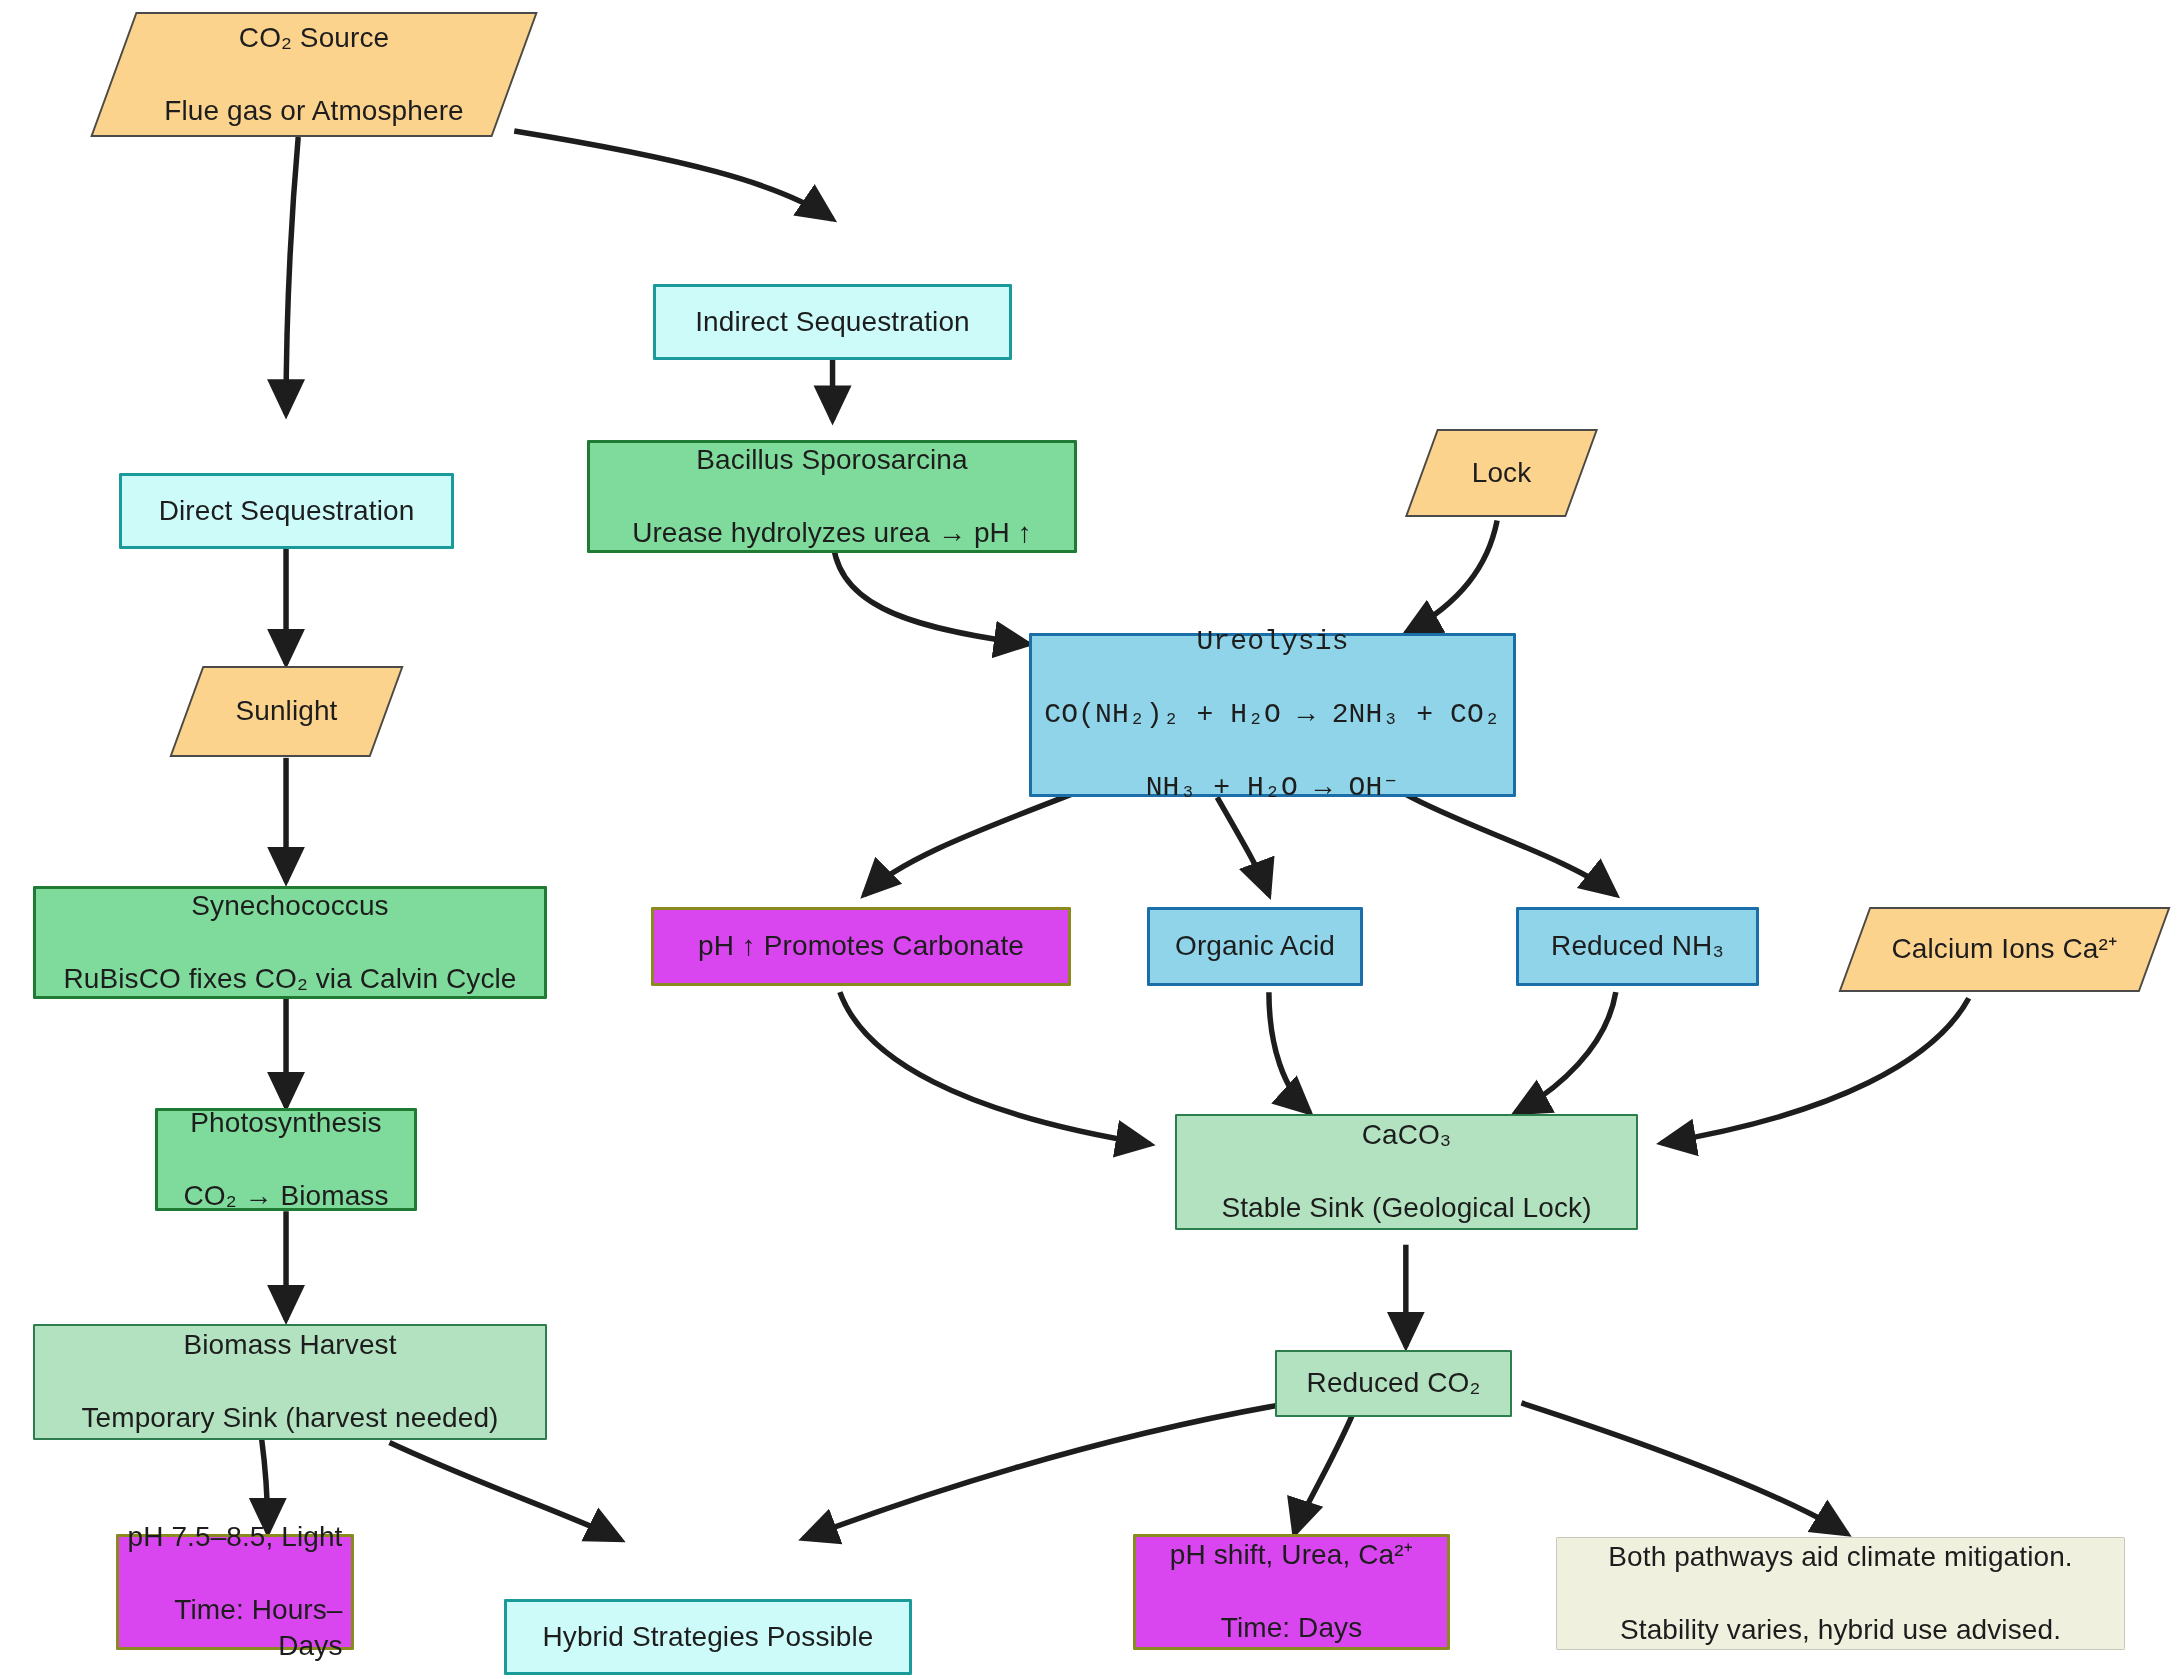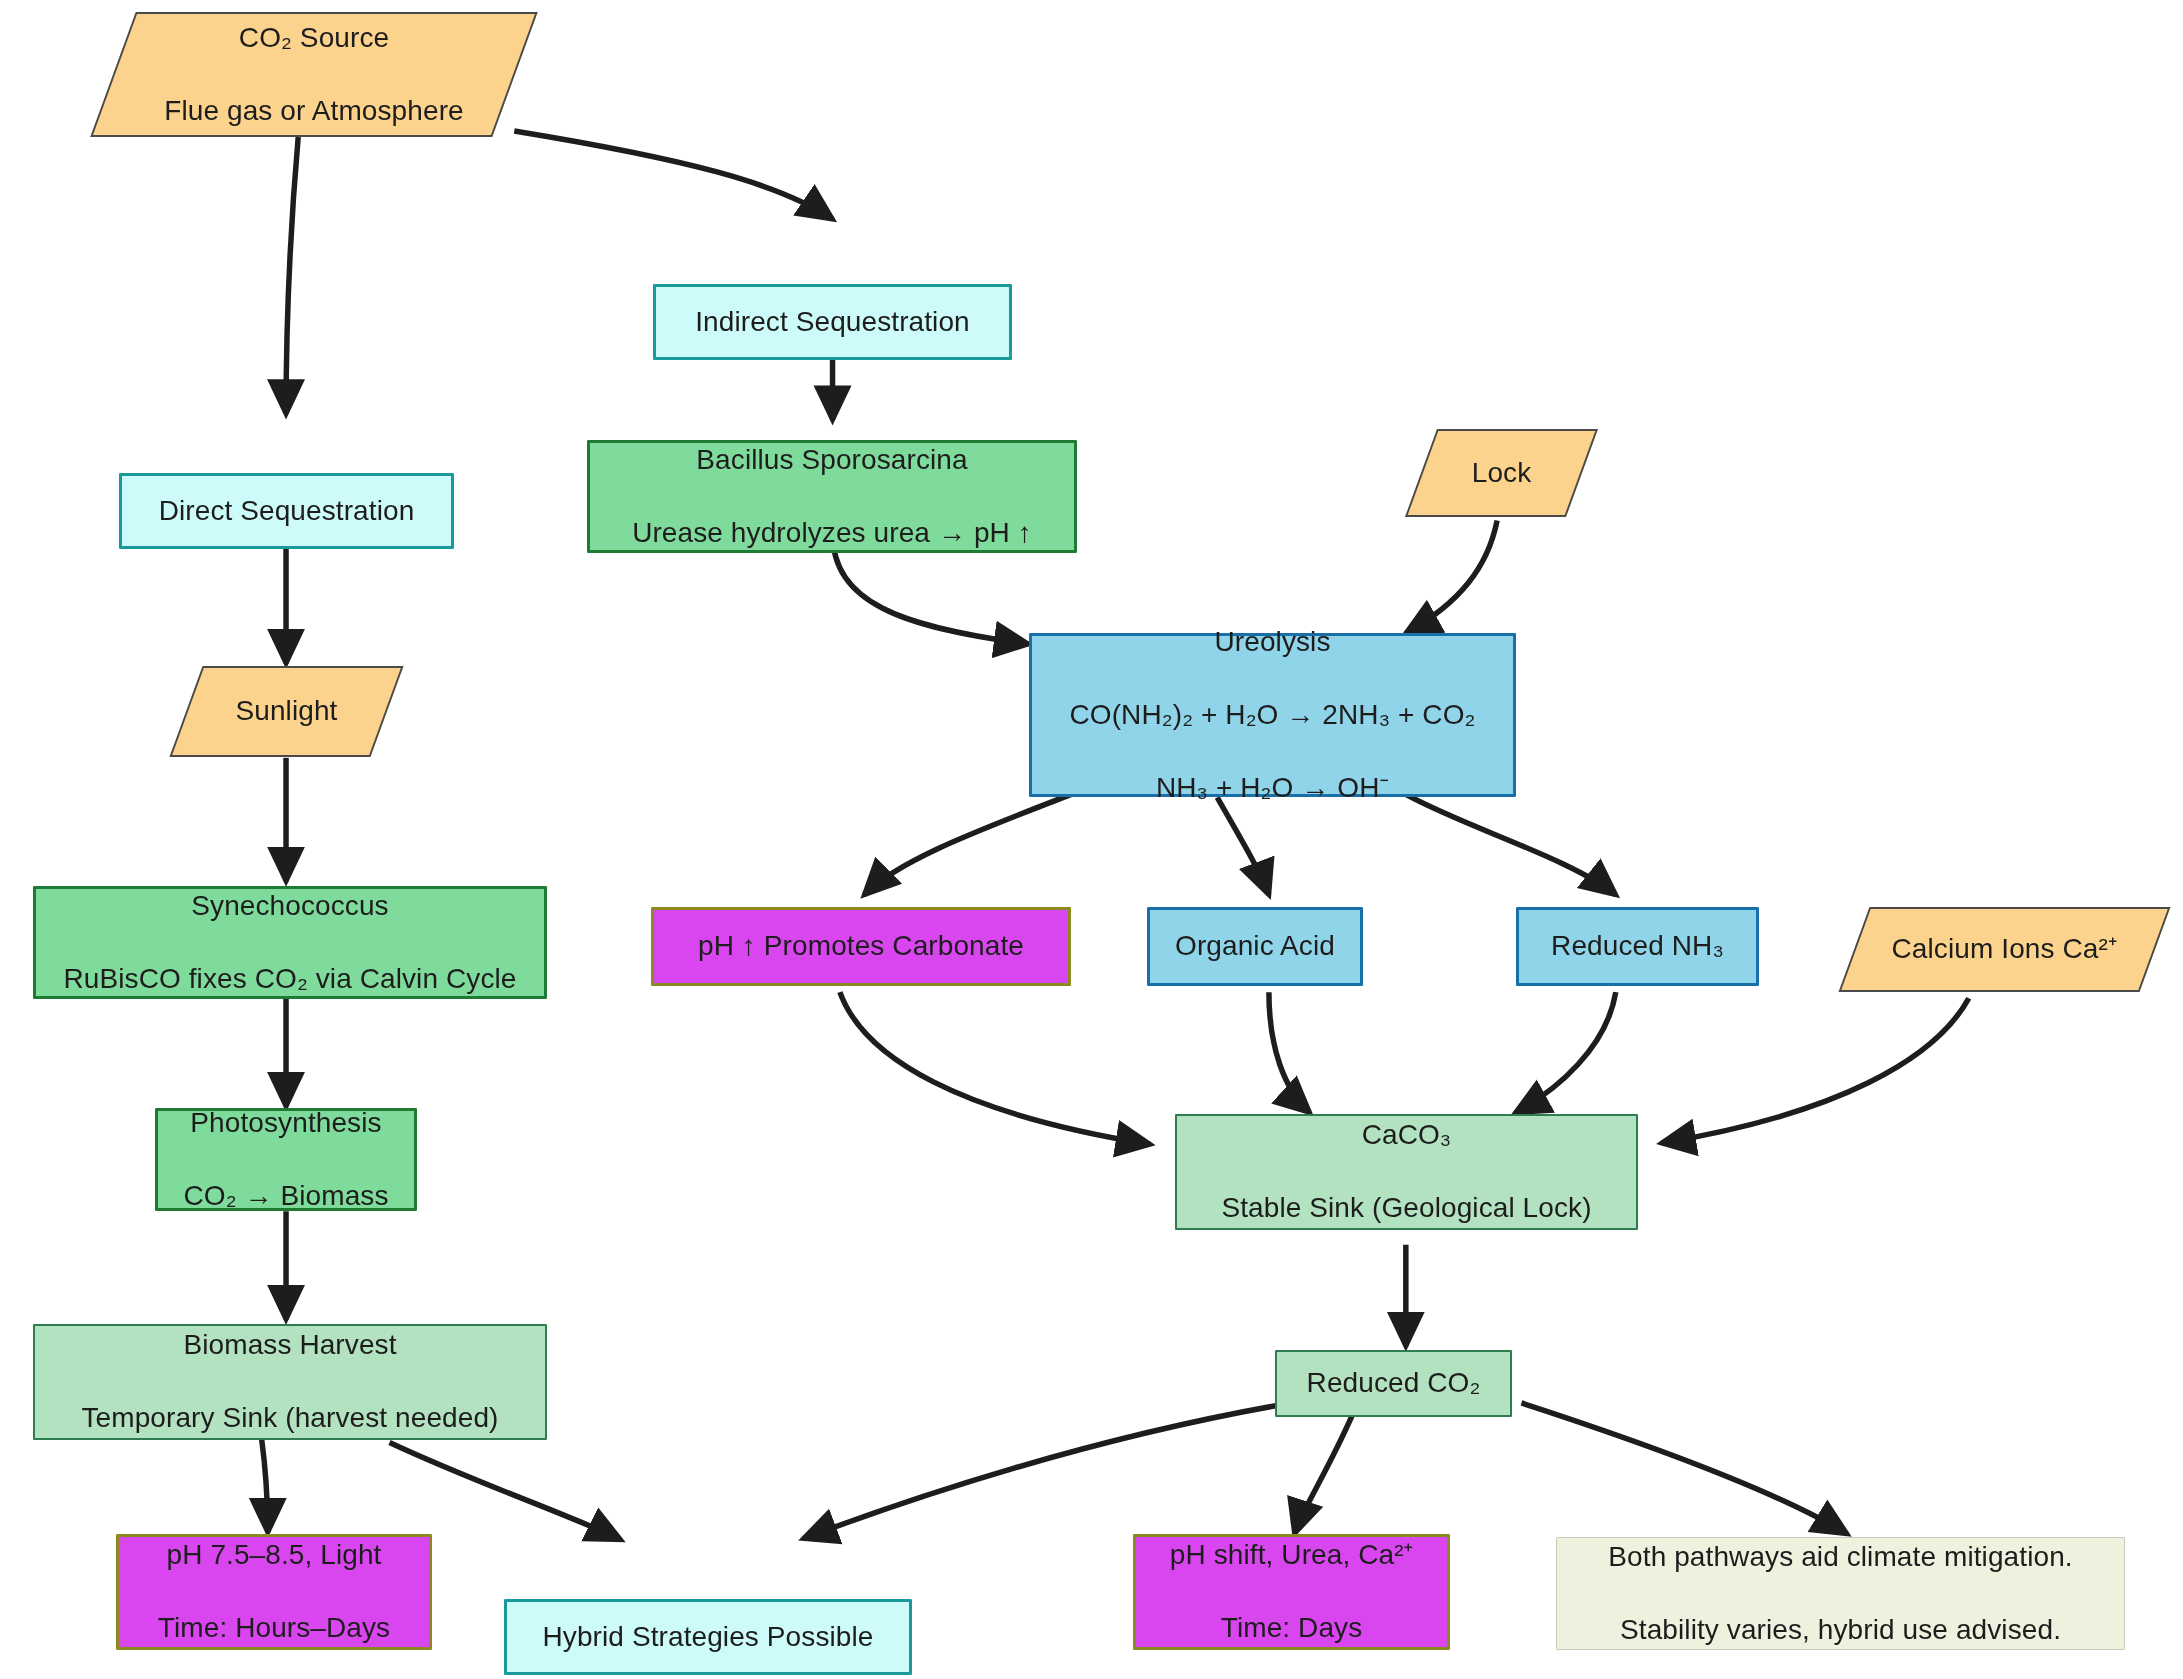--- a/index.html
+++ b/index.html
@@ -177,21 +177,21 @@
   <div class="node para" style="left:1421px; top:429px; width:161px; height:88px;">
     <div class="skewbox"></div>
     <div class="lbl">Lock</div>
   </div>
 
   <div class="node para" style="left:186px; top:666px; width:201px; height:91px;">
     <div class="skewbox"></div>
     <div class="lbl">Sunlight</div>
   </div>
 
-  <div class="node rect t-reaction" style="left:1029px; top:633px; width:487px; height:164px;">
+  <div class="node rect t-reaction" style="left:1029px; top:633px; width:487px; height:164px;font-family:Liberation Mono, monospace;">
     <div class="lbl">
       <div>Ureolysis</div>
       <div>CO(NH₂)₂ + H₂O → 2NH₃ + CO₂</div>
       <div>NH₃ + H₂O → OH⁻</div>
     </div>
   </div>
 
   <div class="node rect t-organism" style="left:33px; top:886px; width:514px; height:113px;">
     <div class="lbl">
       <div>Synechococcus</div>
@@ -234,21 +234,21 @@
     <div class="lbl">
       <div>Biomass Harvest</div>
       <div>Temporary Sink (harvest needed)</div>
     </div>
   </div>
 
   <div class="node rect t-sink" style="left:1275px; top:1350px; width:237px; height:67px;">
     <div class="lbl">Reduced CO₂</div>
   </div>
 
-  <div class="node rect t-note" style="left:116px; top:1534px; width:316px; height:116px;">
+  <div class="node rect t-note" style="left:116px; top:1534px; width:238px; height:116px;text-align:right;">
     <div class="lbl">
       <div>pH 7.5–8.5, Light</div>
       <div>Time: Hours–Days</div>
     </div>
   </div>
 
   <div class="node rect t-path" style="left:504px; top:1555px; width:408px; height:76px;">
     <div class="lbl">Hybrid Strategies Possible</div>
   </div>
 

